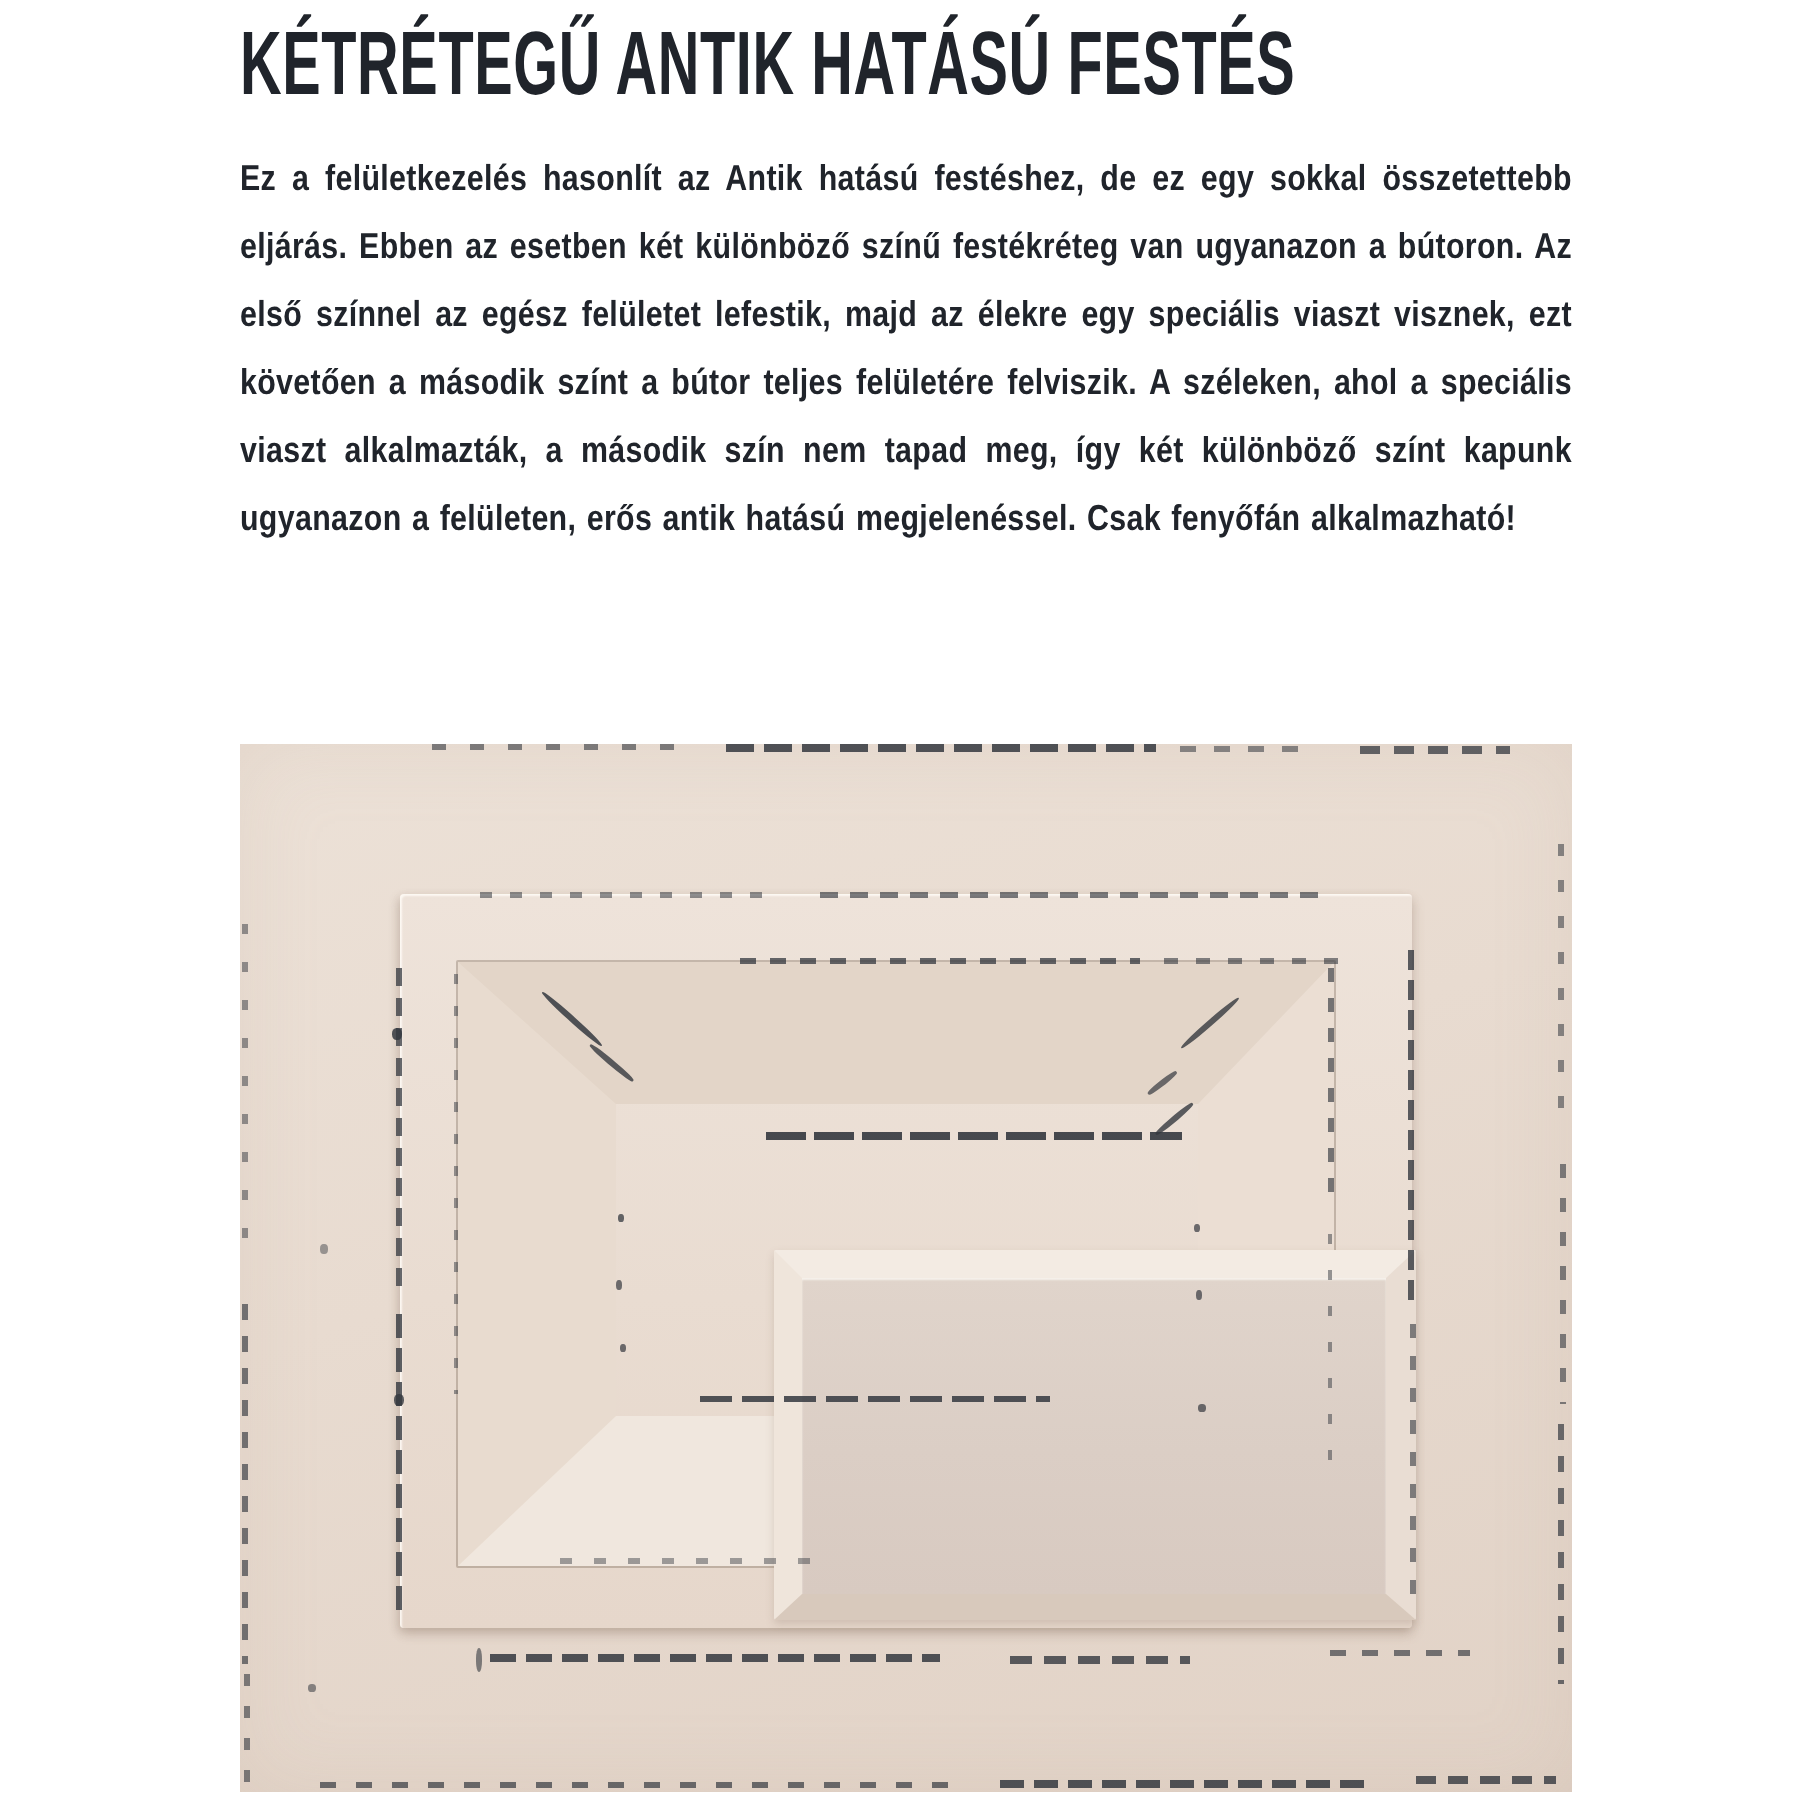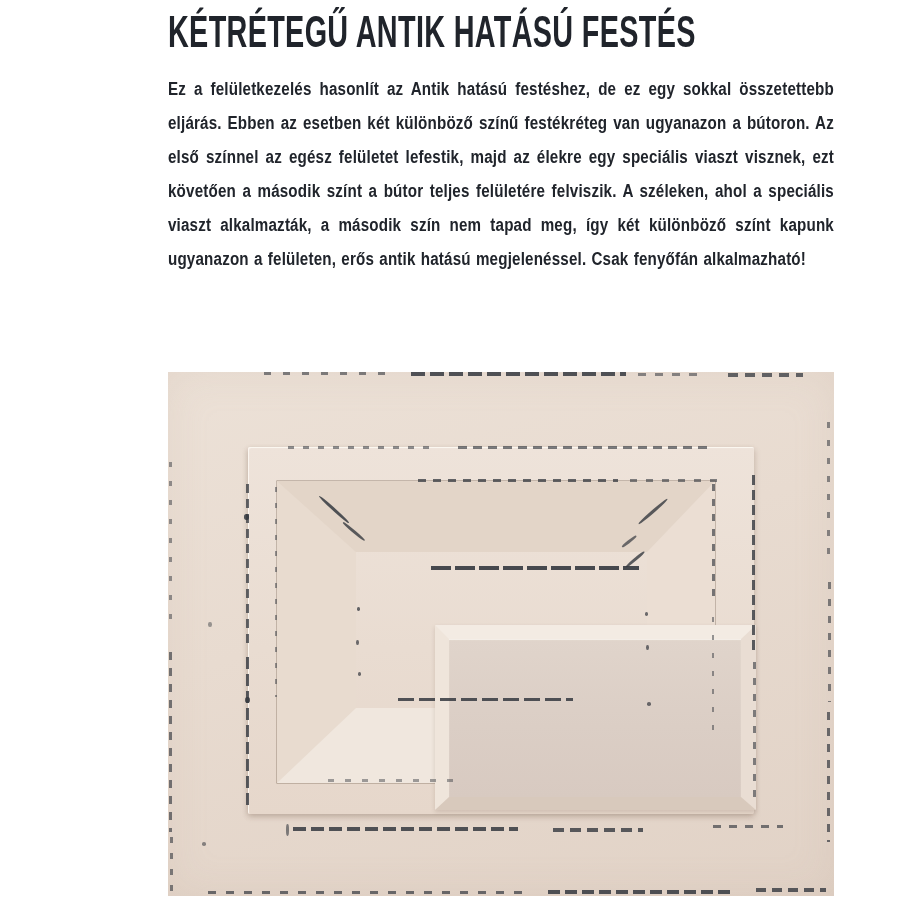--- a/index.html
+++ b/index.html
@@ -1,17 +1,17 @@
 <!DOCTYPE html>
 <html><head>
 <meta charset="utf-8">
 <style>
   html,body{margin:0;padding:0;background:#ffffff;}
   .page{position:relative;width:847px;height:900px;background:var(--page-bg,#fff);overflow:hidden;
-        font-family:"Liberation Sans",sans-serif;margin-left:48px;}
+        font-family:"Liberation Sans",sans-serif;}
   
   .title{position:absolute;left:120px;top:6px;margin:0;white-space:nowrap;
          font-size:45px;line-height:52px;font-weight:700;color:var(--ink,#20242b);}
   .title .squeeze{display:inline-block;transform:scaleX(.64);transform-origin:left center;letter-spacing:.5px;}
   .body-copy{position:absolute;left:120px;top:72px;margin:0;width:790px;
              transform:scaleX(.843);transform-origin:left top;
              font-size:18px;line-height:34px;font-weight:700;color:var(--ink,#20242b);
              text-align:justify;hyphens:none;letter-spacing:.2px;word-spacing:1px;}
   
   .photo{position:absolute;left:120px;top:372px;width:666px;height:524px;

